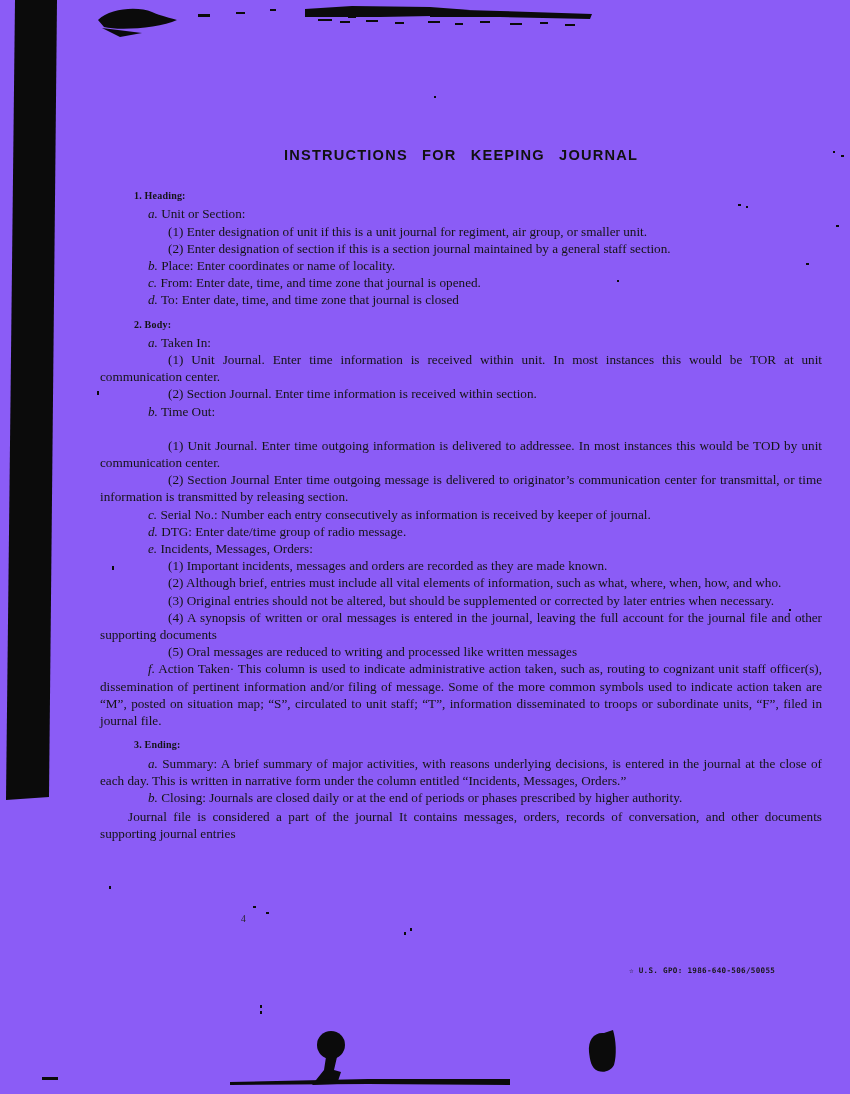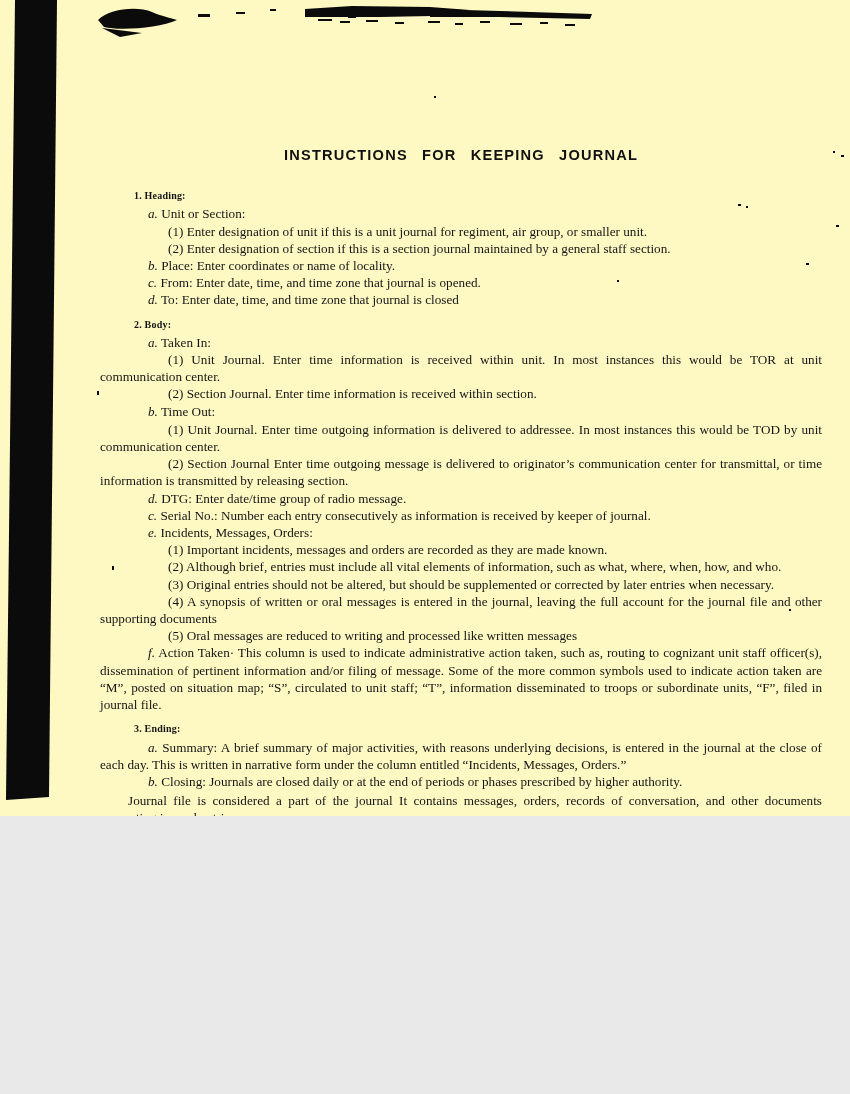--- a/index.html
+++ b/index.html
@@ -1,37 +1,37 @@
 <!DOCTYPE html>
 <html><head>
 <meta charset="utf-8">
 <style>
   html,body{margin:0;padding:0;background:#e9e9e9;}
   .page{
-    position:relative;width:850px;height:816px;background:#fef9c3;
+    position:relative;width:850px;height:1094px;background:#8b5cf6;
     overflow:hidden;font-family:"Liberation Serif",serif;color:#141414;
   }
   
   .doc{
     position:absolute;left:100px;top:147px;width:722px;
     font-size:13.2px;line-height:17.2px;text-align:justify;
   }
   .doc p{margin:0;}
   .doc .title{
     font-family:"Liberation Sans",sans-serif;font-weight:bold;
     font-size:14.6px;letter-spacing:1.2px;word-spacing:9px;
     text-align:center;margin:0 0 23px 0;color:#111;
   }
   p.sec{
     font-weight:bold;text-indent:34px;margin-top:7px;margin-bottom:1px;
     text-align:left;font-size:10px;letter-spacing:.2px;
   }
   p.la{text-indent:48px;}
   p.ln{text-indent:68px;}
-  p.lngap{text-indent:68px;margin-top:1px;}
+  p.lngap{text-indent:68px;margin-top:17px;}
   p.ind{text-indent:28px;margin-top:2px;}
   .doc em{font-style:italic;}
   
   .imprint{
     position:absolute;left:629px;top:966px;
     font-family:"DejaVu Sans Mono",monospace;font-weight:bold;
     font-size:7.6px;letter-spacing:.3px;color:#181818;white-space:nowrap;
   }
   
   .page-mark{
@@ -56,22 +56,22 @@
       <p class="la"><em>b.</em> <span>Place: Enter coordinates or name of locality.</span></p>
       <p class="la"><em>c.</em> <span>From: Enter date, time, and time zone that journal is opened.</span></p>
       <p class="la"><em>d.</em> <span>To: Enter date, time, and time zone that journal is closed</span></p>
       <p class="sec"><span>2. Body:</span></p>
       <p class="la"><em>a.</em> <span>Taken In:</span></p>
       <p class="ln"><span>(1) Unit Journal.  Enter time information is received within unit.  In most instances this would be TOR at unit communication center.</span></p>
       <p class="ln"><span>(2) Section Journal.  Enter time information is received within section.</span></p>
       <p class="la"><em>b.</em> <span>Time Out:</span></p>
       <p class="lngap"><span>(1) Unit Journal.  Enter time outgoing information is delivered to addressee.  In most instances this would be TOD by unit communication center.</span></p>
       <p class="ln"><span>(2) Section Journal  Enter time outgoing message is delivered to originator’s communication center for transmittal, or time information is transmitted by releasing section.</span></p>
+      <p class="la"><em>c.</em> <span>Serial No.: Number each entry consecutively as information is received by keeper of journal.</span></p>
       <p class="la"><em>d.</em> <span>DTG: Enter date/time group of radio message.</span></p>
-      <p class="la"><em>c.</em> <span>Serial No.: Number each entry consecutively as information is received by keeper of journal.</span></p>
       <p class="la"><em>e.</em> <span>Incidents, Messages, Orders:</span></p>
       <p class="ln"><span>(1) Important incidents, messages and orders are recorded as they are made known.</span></p>
       <p class="ln"><span>(2) Although brief, entries must include all vital elements of information, such as what, where, when, how, and who.</span></p>
       <p class="ln"><span>(3) Original entries should not be altered, but should be supplemented or corrected by later entries when necessary.</span></p>
       <p class="ln"><span>(4) A synopsis of written or oral messages is entered in the journal, leaving the full account for the journal file and other supporting documents</span></p>
       <p class="ln"><span>(5) Oral messages are reduced to writing and processed like written messages</span></p>
       <p class="la"><em>f.</em> <span>Action Taken· This column is used to indicate administrative action taken, such as, routing to cognizant unit staff officer(s), dissemination of pertinent information and/or filing of message.  Some of the more common symbols used to indicate action taken are  “M”, posted on situation map; “S”, circulated to unit staff; “T”, information disseminated to troops or subordinate units, “F”, filed in journal file.</span></p>
       <p class="sec"><span>3. Ending:</span></p>
       <p class="la"><em>a.</em> <span>Summary: A brief summary of major activities, with reasons underlying decisions, is entered in the journal at the close of each day.  This is written in narrative form under the column entitled “Incidents, Messages, Orders.”</span></p>
       <p class="la"><em>b.</em> <span>Closing: Journals are closed daily or at the end of periods or phases prescribed by higher authority.</span></p>

